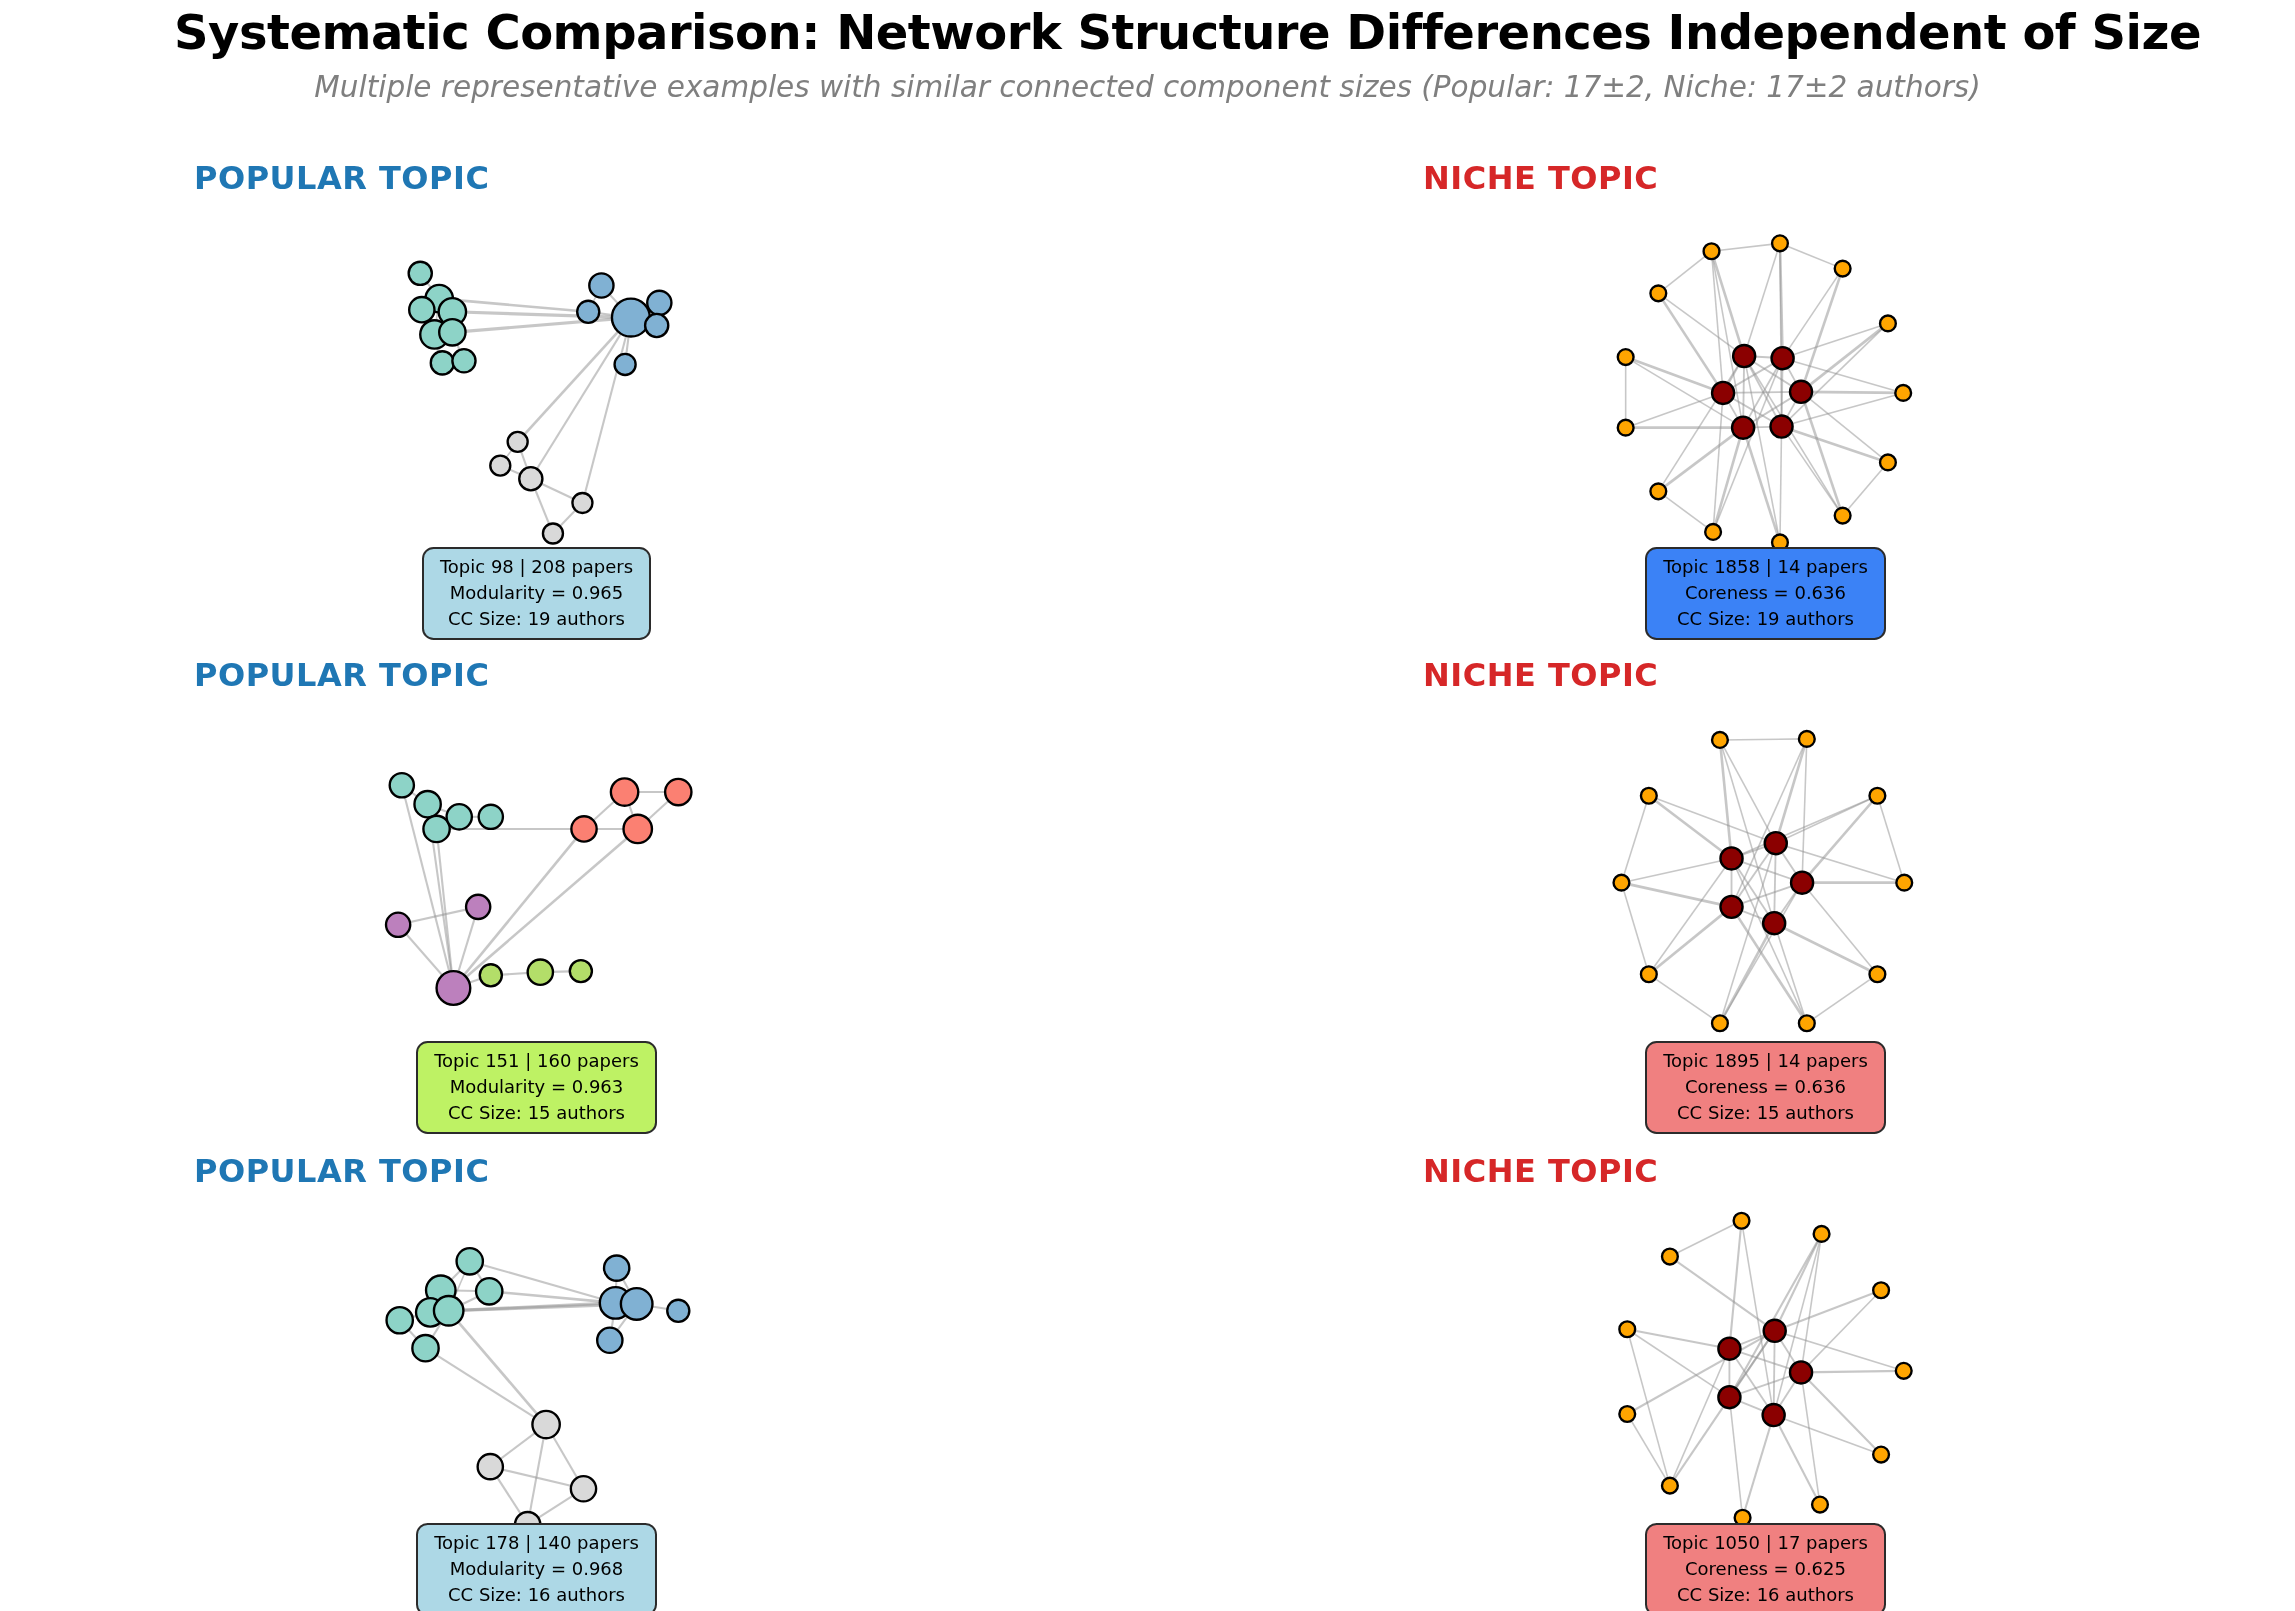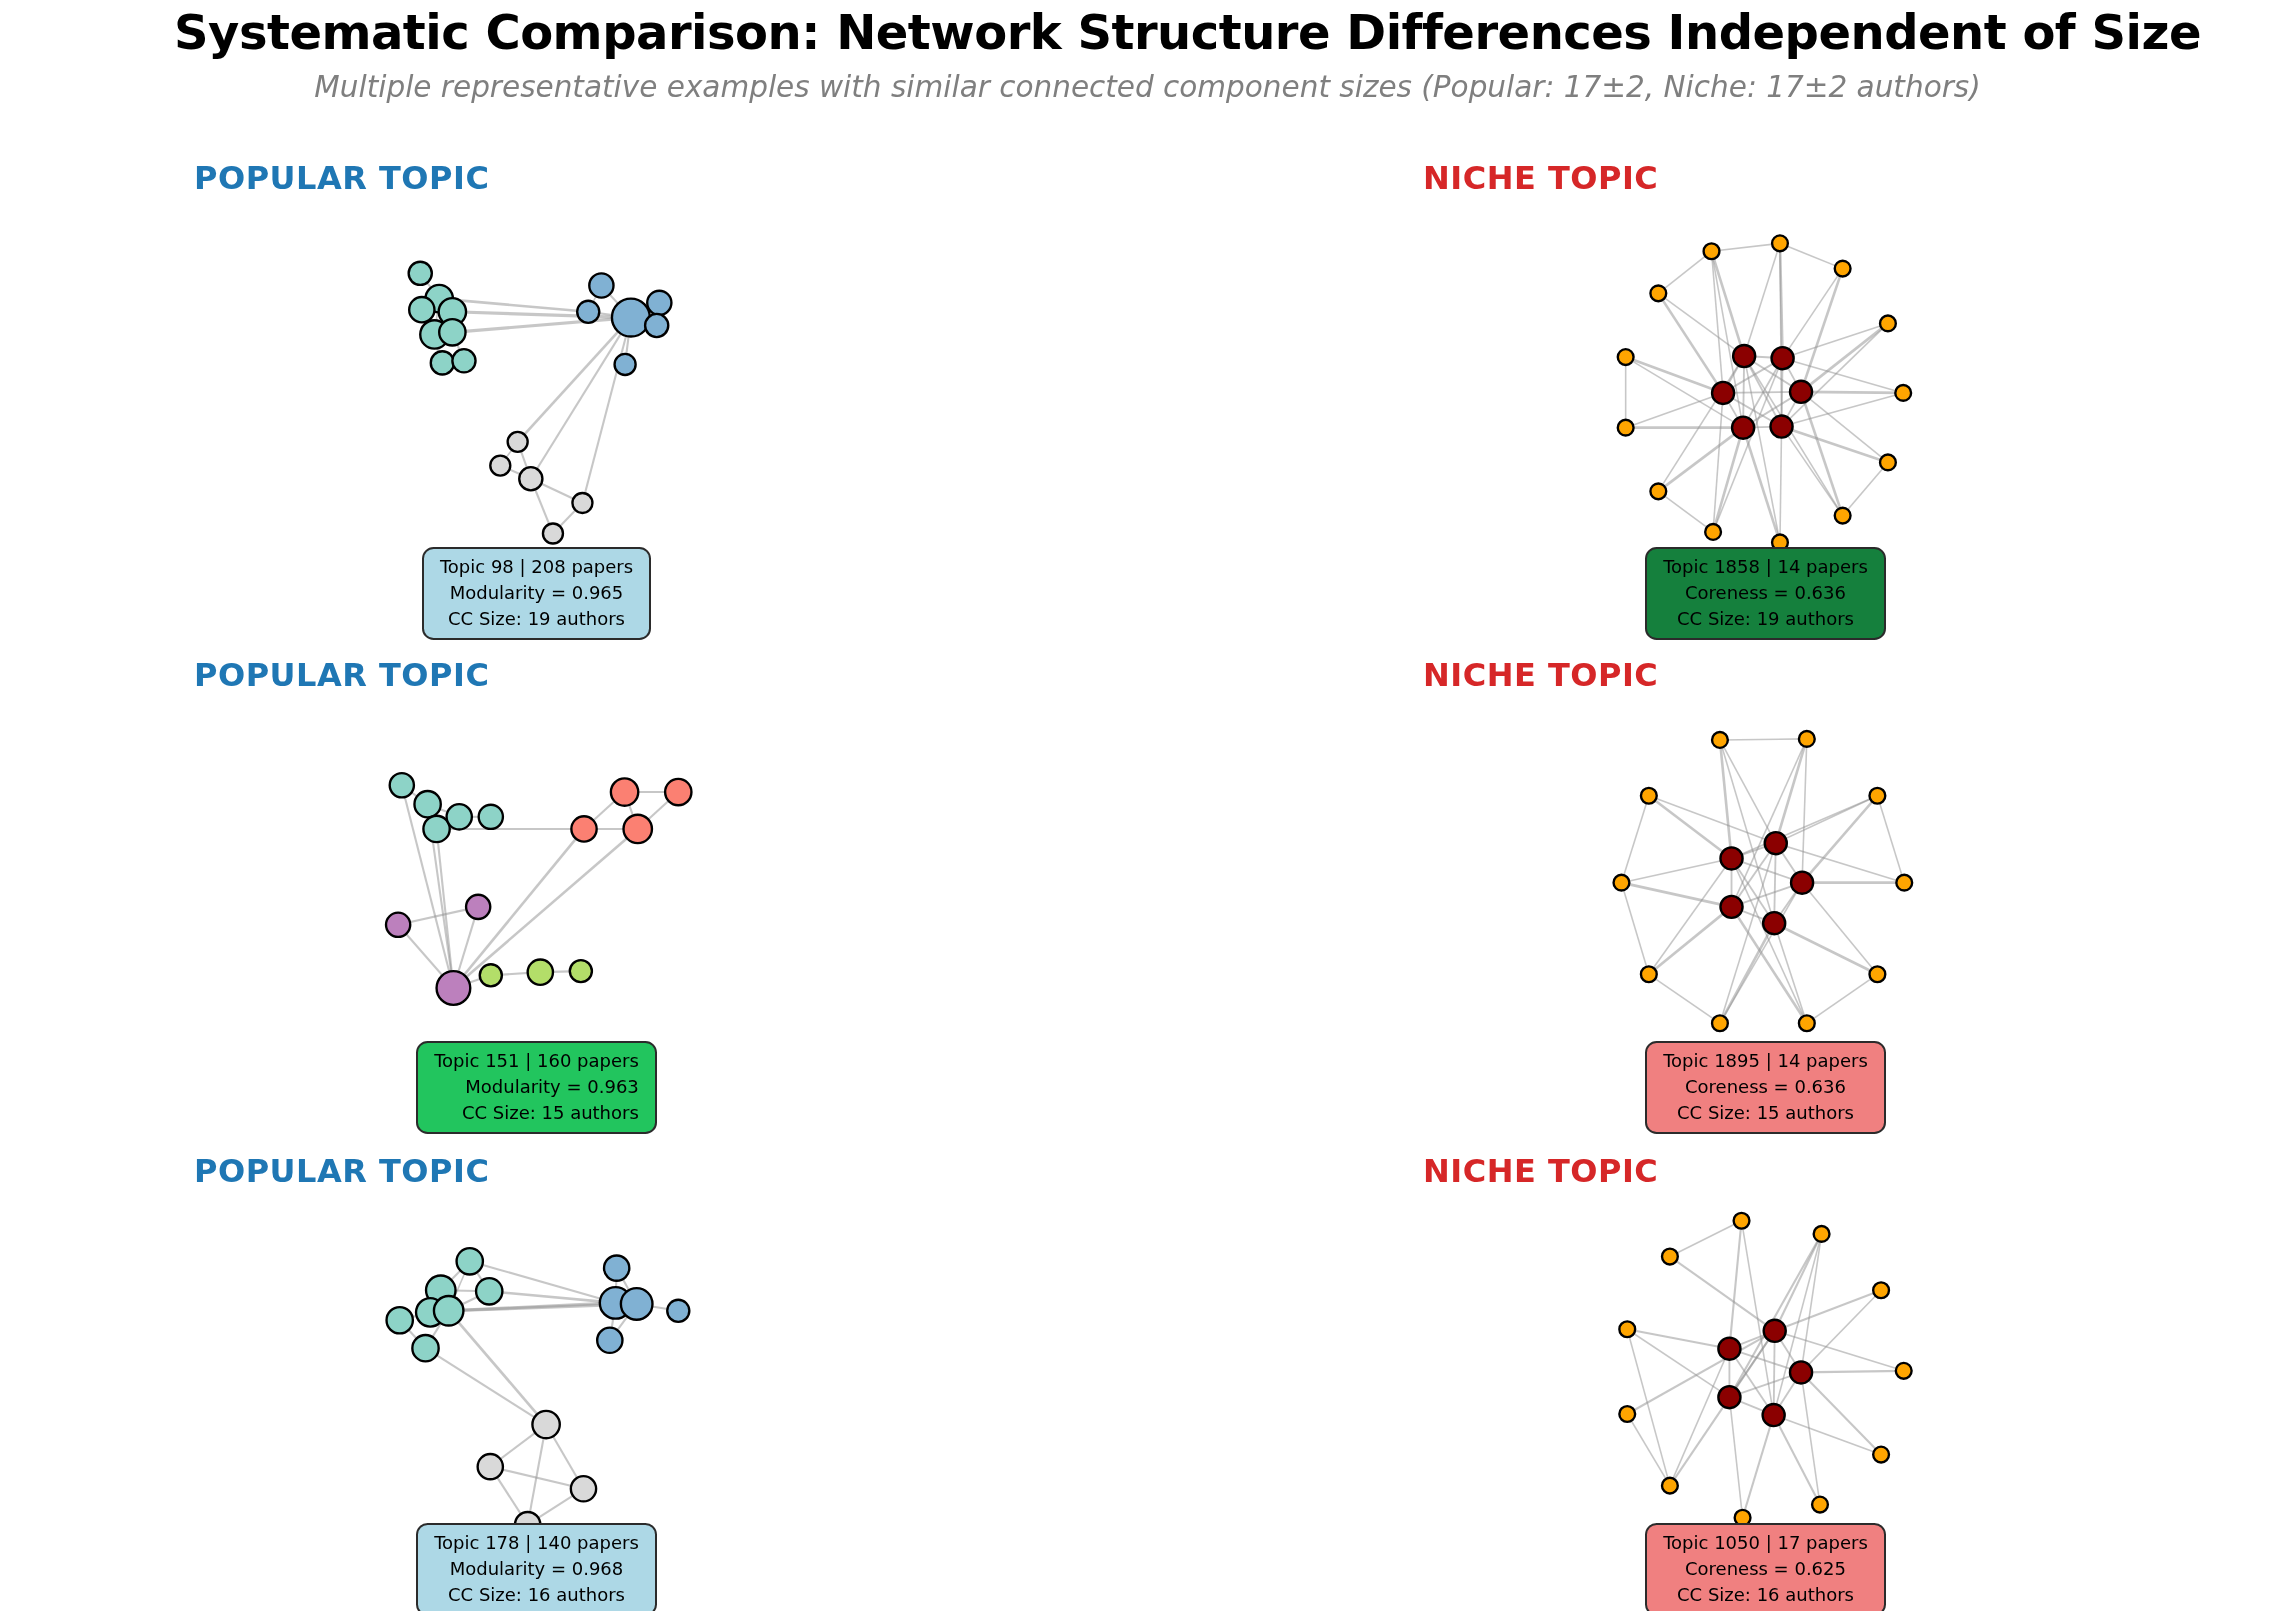--- a/index.html
+++ b/index.html
@@ -376,32 +376,32 @@
   <div class="col-header col-niche row1-header" style="color: rgb(214, 39, 40);">NICHE TOPIC</div>
 
   <div class="box-wrap col-popular row1-box">
     <div class="stats-box" style="background: rgb(173, 216, 230);">
       <div>Topic 98 | 208 papers</div>
       <div>Modularity = 0.965</div>
       <div>CC Size: 19 authors</div>
     </div>
   </div>
   <div class="box-wrap col-niche row1-box">
-    <div class="stats-box" style="background: #15803d;">
+    <div class="stats-box" style="background: #3b82f6;">
       <div>Topic 1858 | 14 papers</div>
       <div>Coreness = 0.636</div>
       <div>CC Size: 19 authors</div>
     </div>
   </div>
 
   <div class="col-header col-popular row2-header" style="color: rgb(31, 119, 180);">POPULAR TOPIC</div>
   <div class="col-header col-niche row2-header" style="color: rgb(214, 39, 40);">NICHE TOPIC</div>
 
   <div class="box-wrap col-popular row2-box">
-    <div class="stats-box" style="background: #22c55e; text-align: right;">
+    <div class="stats-box" style="background: #bef264;">
       <div>Topic 151 | 160 papers</div>
       <div>Modularity = 0.963</div>
       <div>CC Size: 15 authors</div>
     </div>
   </div>
   <div class="box-wrap col-niche row2-box">
     <div class="stats-box" style="background: rgb(240, 128, 128);">
       <div>Topic 1895 | 14 papers</div>
       <div>Coreness = 0.636</div>
       <div>CC Size: 15 authors</div>

